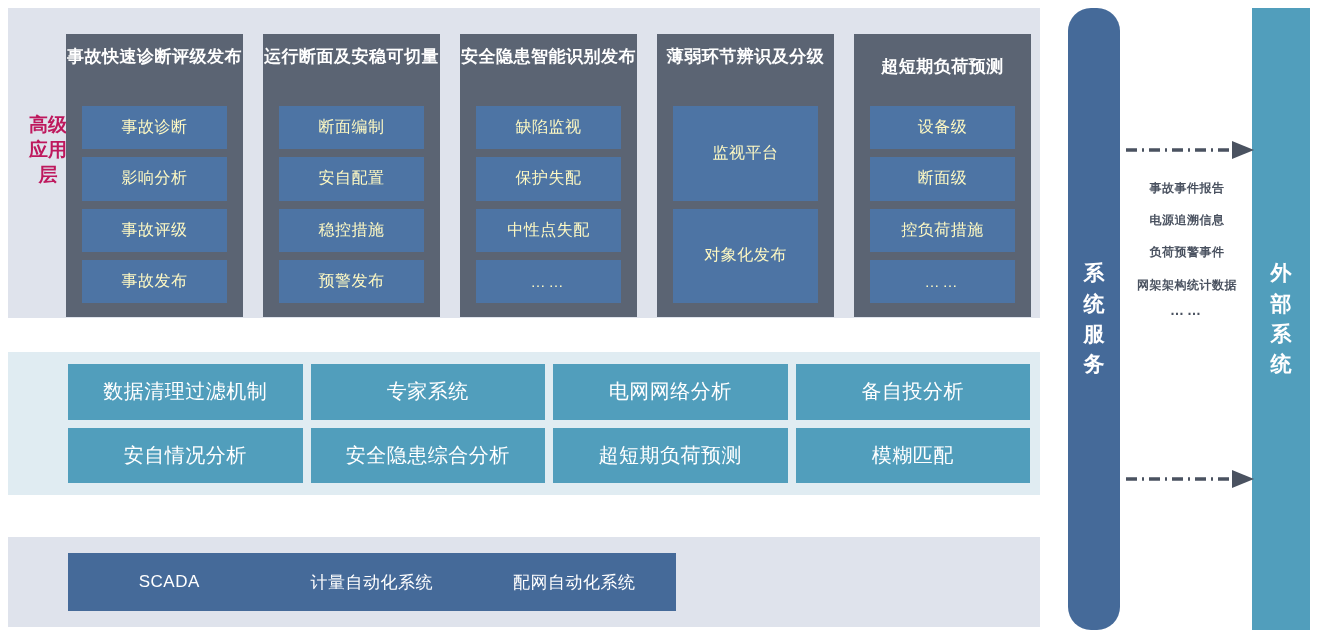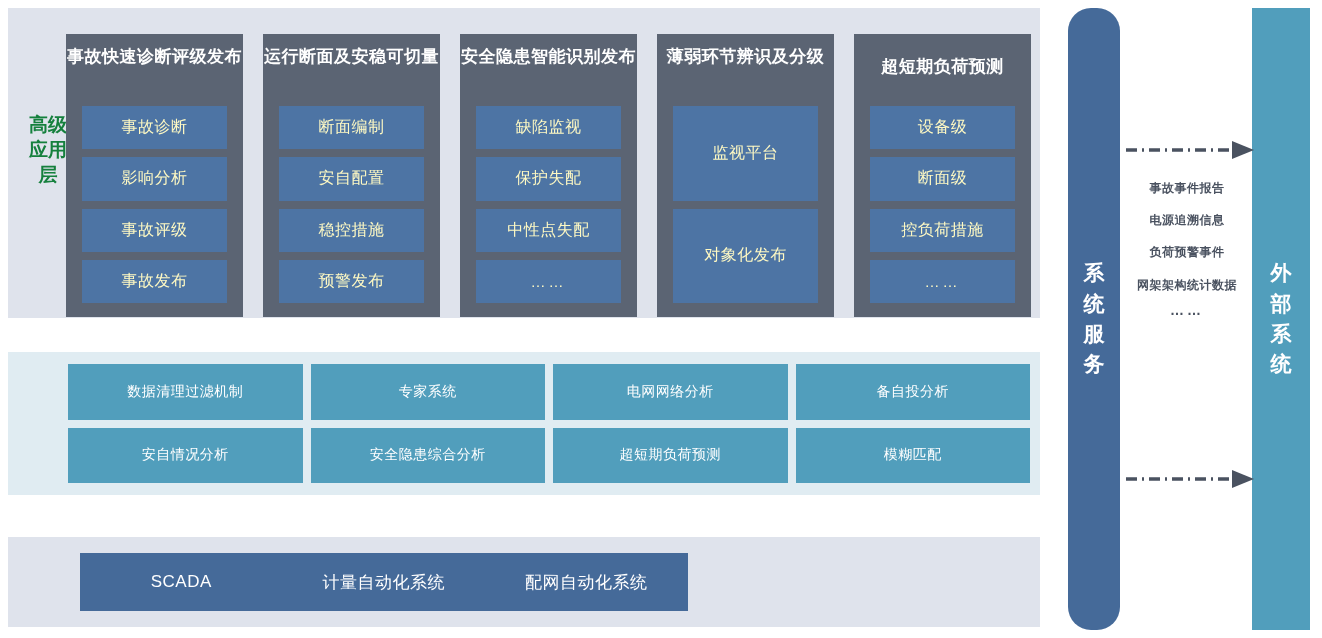--- a/index.html
+++ b/index.html
@@ -24,21 +24,21 @@
   
   .panel {
     position: absolute;
     box-sizing: border-box;
   }
   .panel-label {
     position: absolute;
     width: 40px;
     font-size: 19px;
     font-weight: bold;
-    color: #15803d;
+    color: #be185d;
     line-height: 1.32;
     text-align: center;
     letter-spacing: 0px;
     word-break: break-all;
   }
 
   
   #adv-panel {
     left: 8px; top: 8px;
     width: 1032px; height: 310px;
@@ -102,37 +102,37 @@
     left: 60px; top: 12px;
     width: 962px; height: 119px;
     display: grid;
     grid-template-columns: repeat(4, 1fr);
     grid-template-rows: repeat(2, 1fr);
     gap: 8px 8px;
   }
   .biz-item {
     background: #519ebc;
     color: #ffffff;
-    font-size: 14px;
+    font-size: 20px;
     display: flex;
     align-items: center;
     justify-content: center;
     text-align: center;
     letter-spacing: 0.5px;
   }
 
   
   #data-panel {
     left: 8px; top: 537px;
     width: 1032px; height: 90px;
     background: #dfe3ec;
   }
   #data-grid {
     position: absolute;
-    left: 72px; top: 16px;
+    left: 60px; top: 16px;
     width: 810px; height: 58px;
     display: grid;
     grid-template-columns: repeat(4, 1fr);
     gap: 0;
   }
   .data-item {
     background: #456a99;
     color: #ffffff;
     font-size: 17px;
     display: flex;

